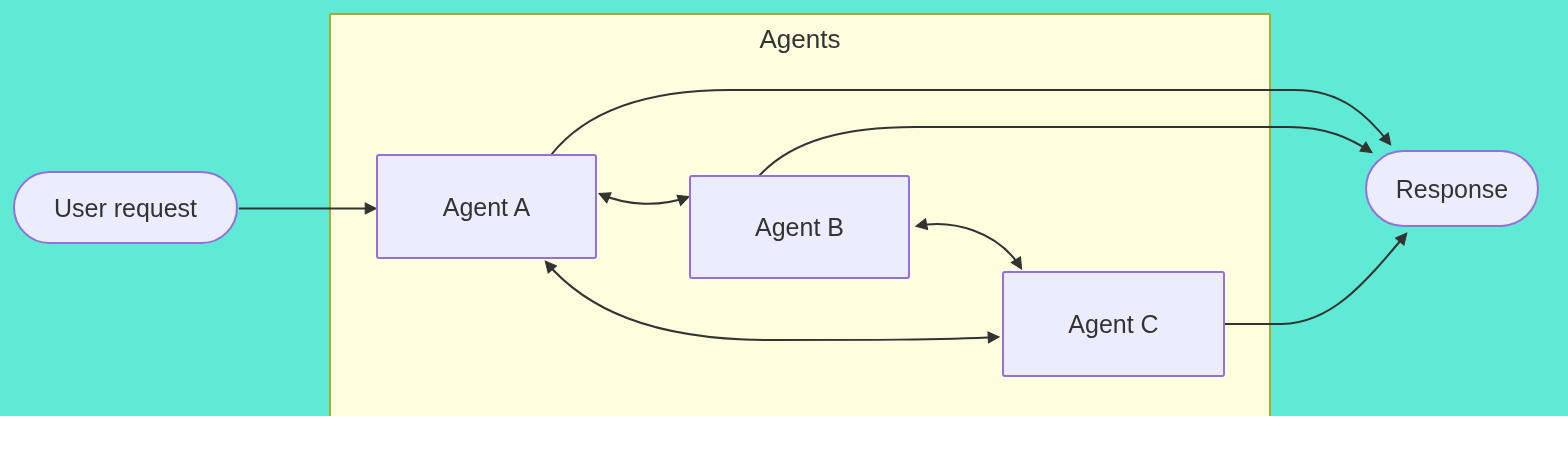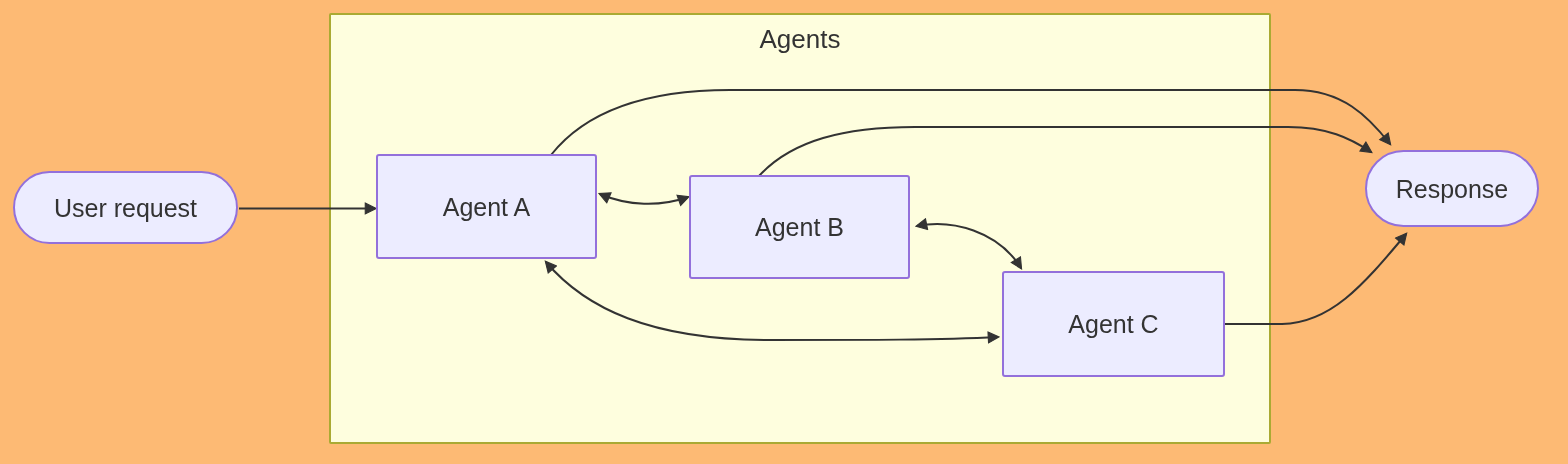--- a/index.html
+++ b/index.html
@@ -1,20 +1,20 @@
 <!DOCTYPE html>
 <html><head>
 <meta charset="utf-8">
 <style>
   html, body { margin: 0; padding: 0; background: #ffffff; }
   .stage {
     position: relative;
     width: 1568px;
-    height: 464px;
-    background: #fdba74;
+    height: 416px;
+    background: #5eead4;
     font-family: "Liberation Sans", "DejaVu Sans", sans-serif;
   }
   svg { display: block; }
   .cluster-box { fill: #fefede; stroke: #aaaa33; stroke-width: 2; }
   .node-shape { fill: #ECECFF; stroke: #9370DB; stroke-width: 2; }
   .edge { stroke: #333333; stroke-width: 2; fill: none; }
   .node-label, .cluster-label {
     fill: #333333;
     font-family: "Liberation Sans", "DejaVu Sans", sans-serif;
     font-size: 25px;

